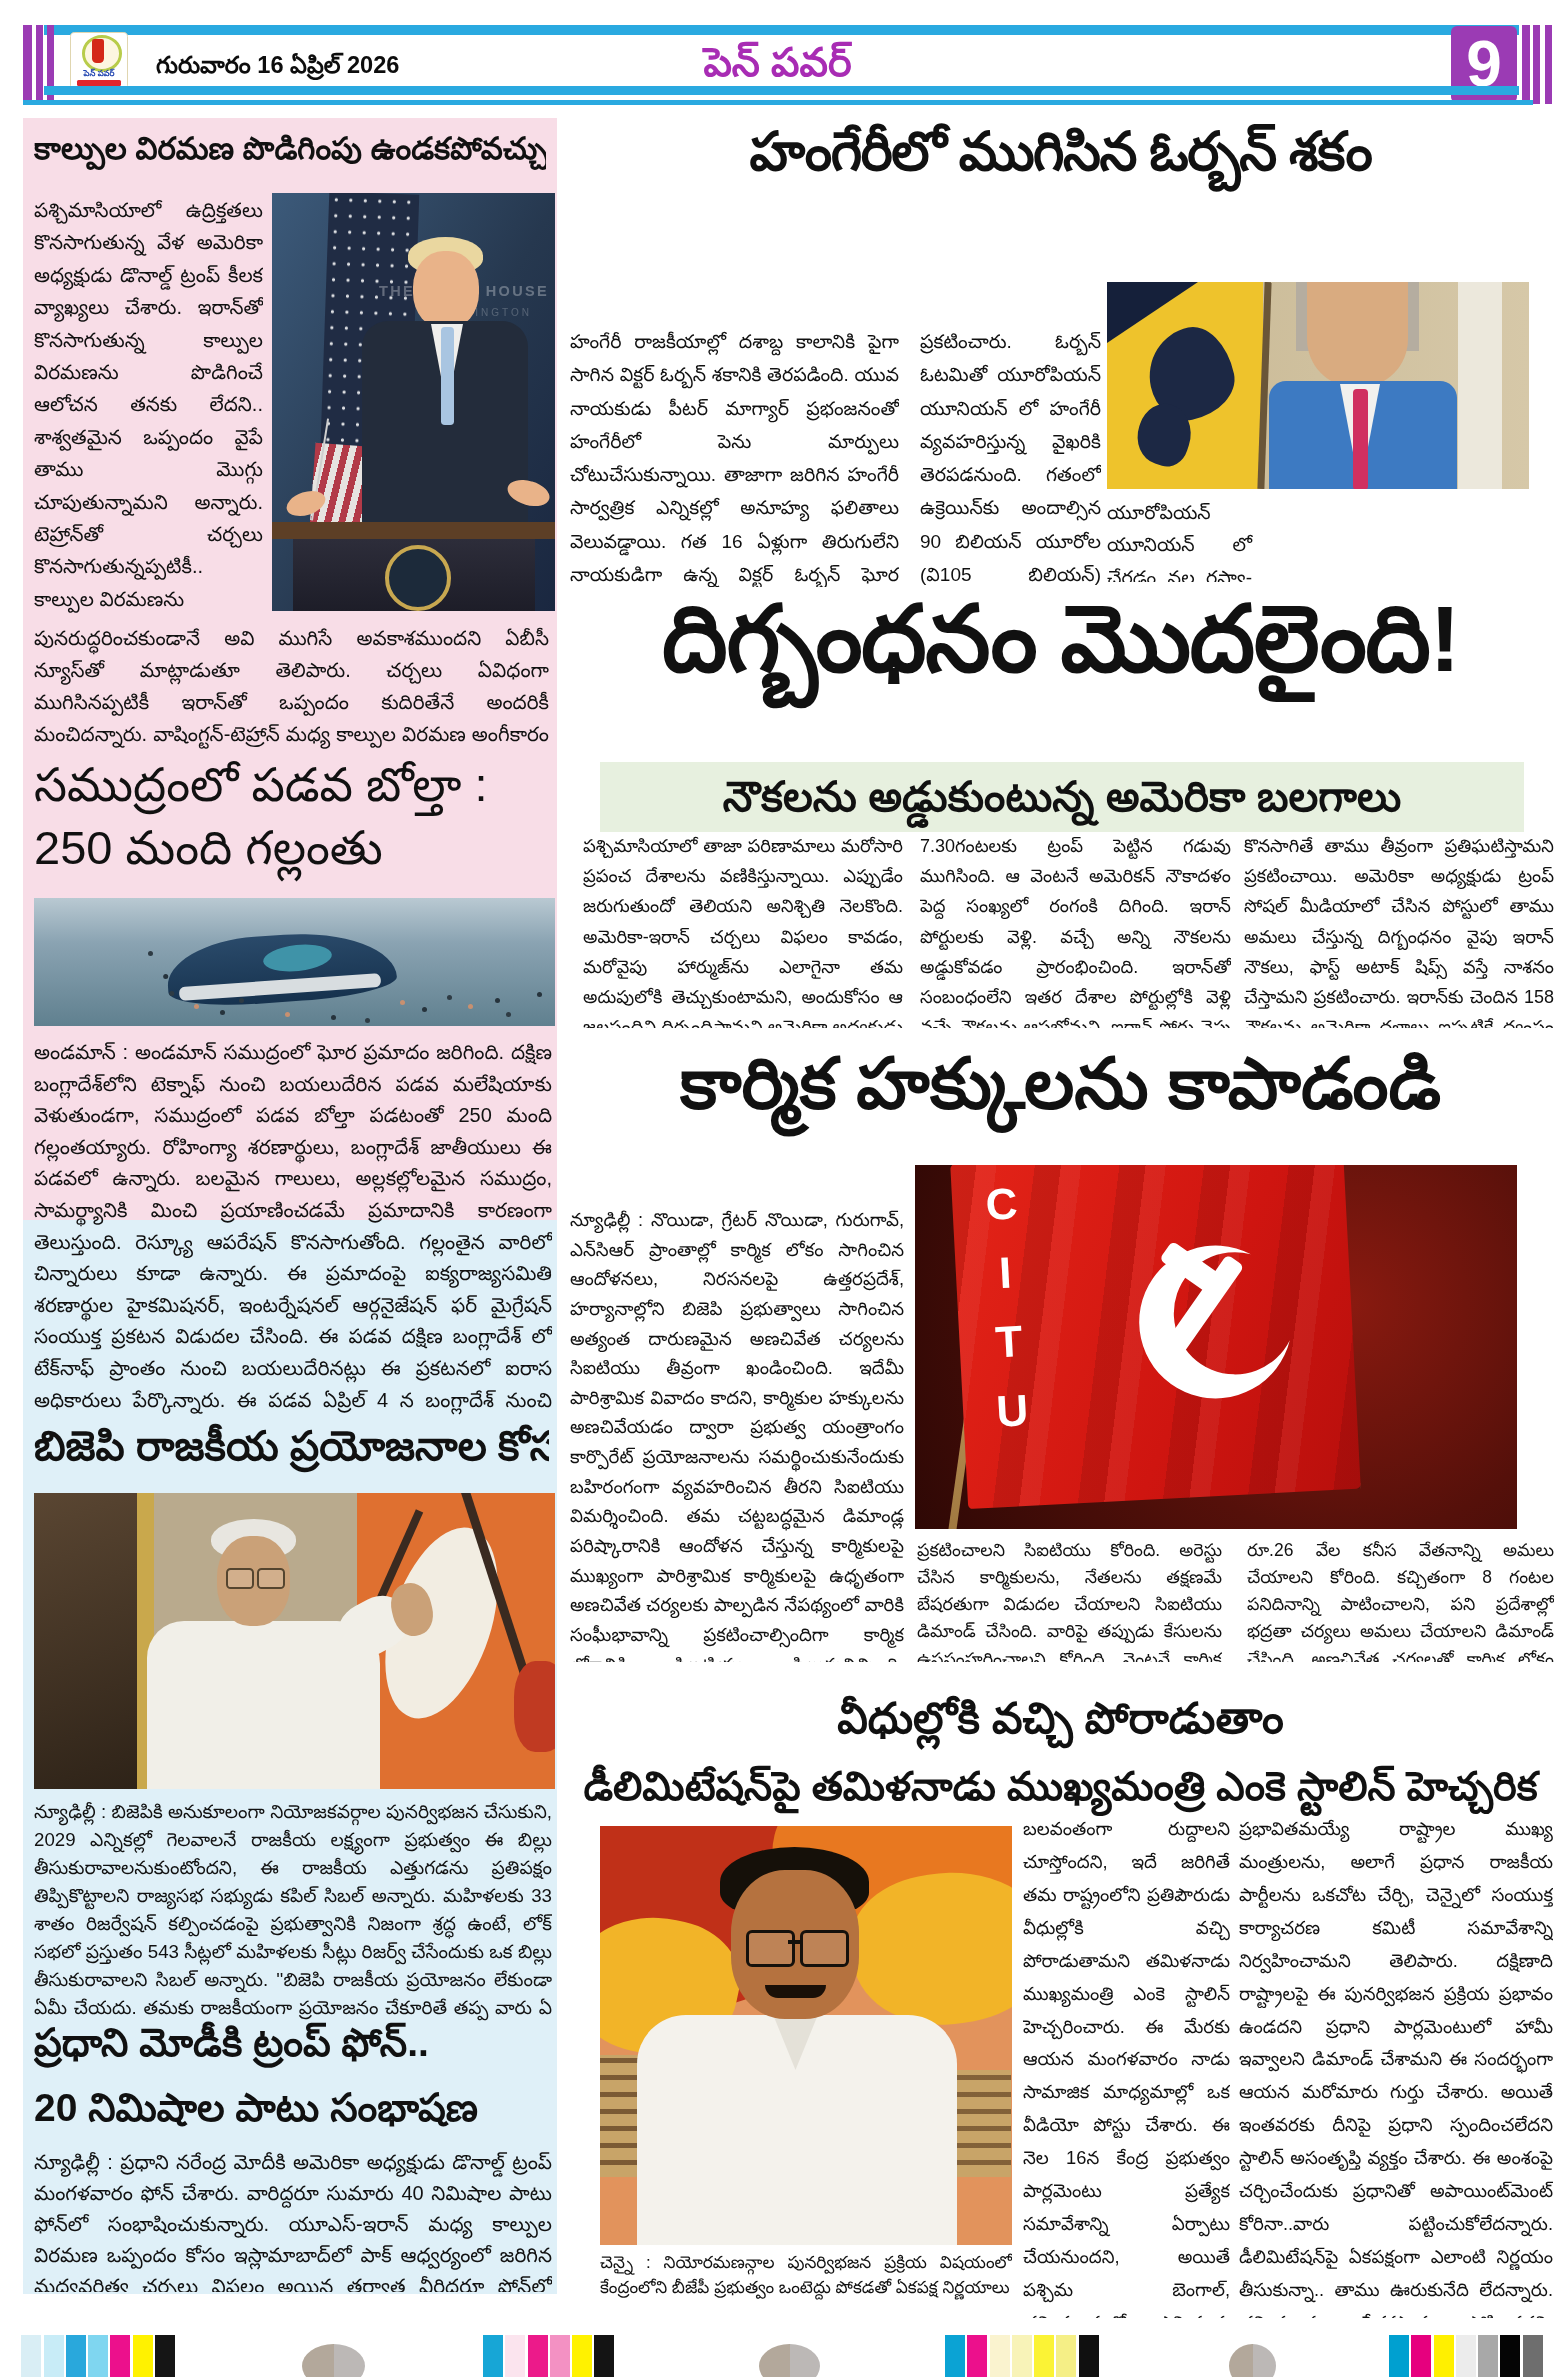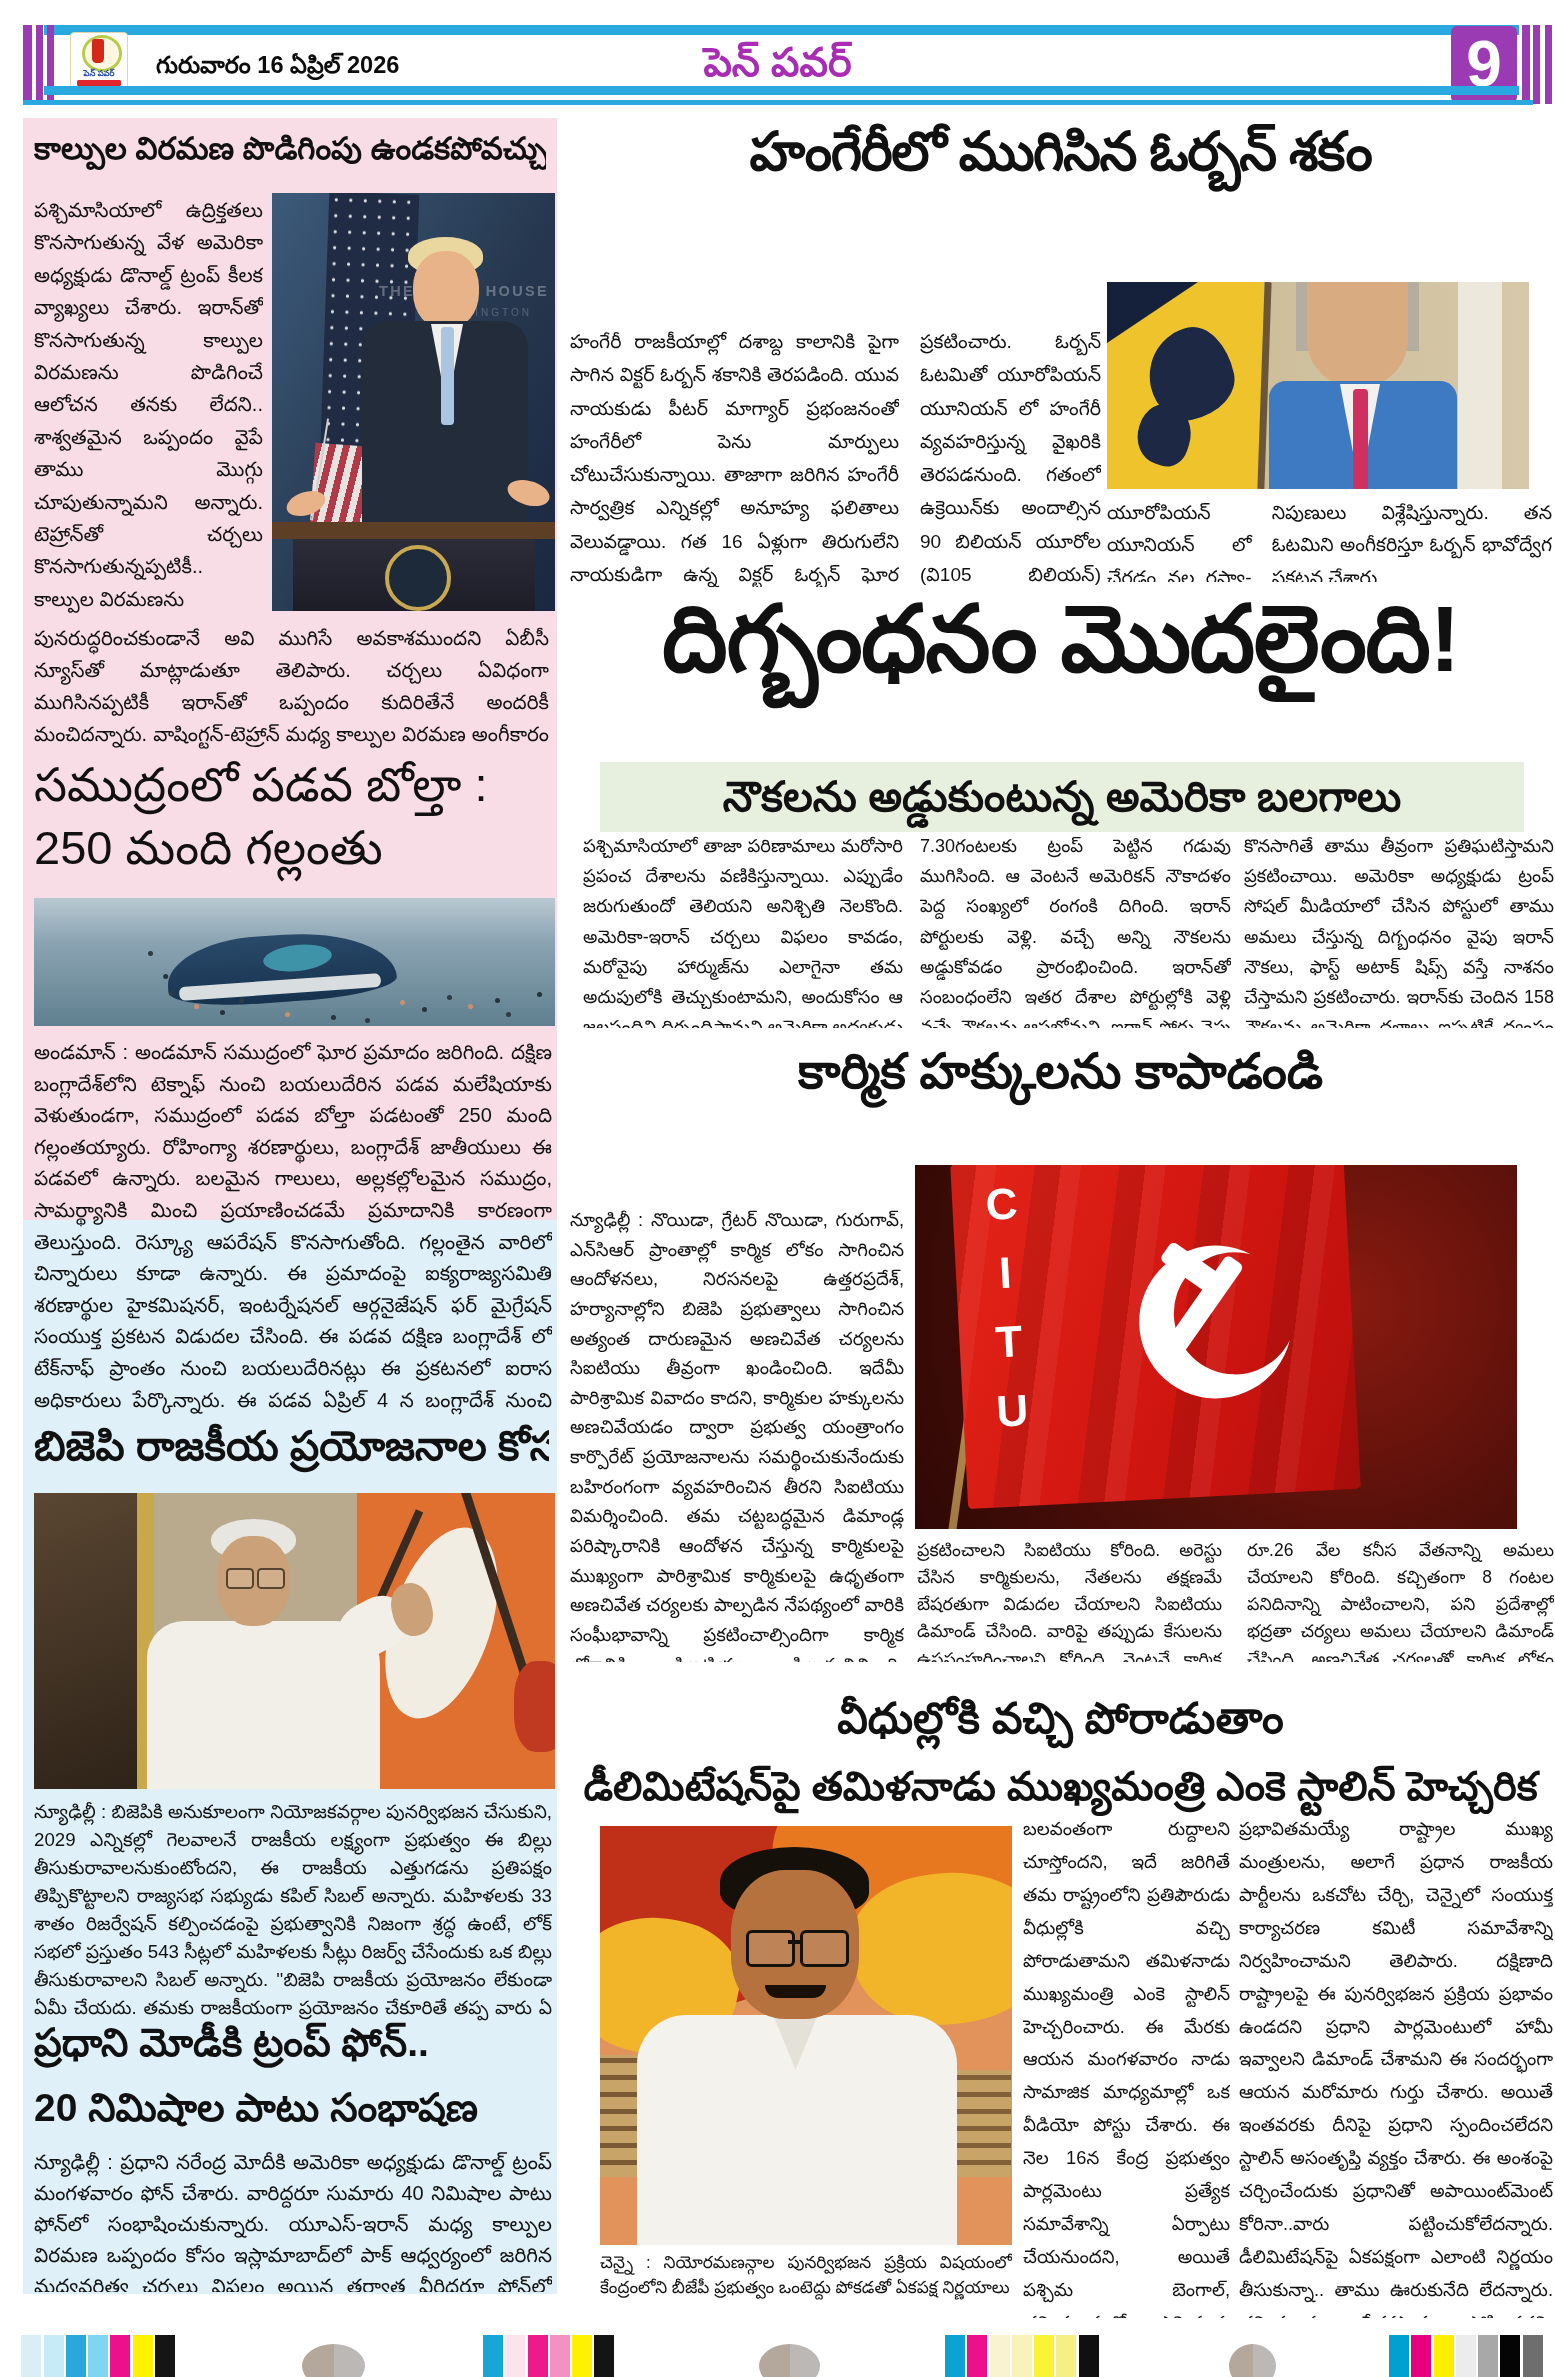--- a/index.html
+++ b/index.html
@@ -50,21 +50,21 @@
   #hu-c2{left:920px;top:325px;width:181px;height:262px;font-size:19px;line-height:1.75;}
   #hu-below{left:1107px;top:497px;width:445px;height:85px;font-size:19px;line-height:1.7;display:flex;gap:20px;}
   #hu-below .fa{width:145px;} #hu-below .fb{width:281px;}
 
   #bl-h{left:568px;top:586px;width:985px;height:166px;font-size:93px;font-weight:800;letter-spacing:-1.5px;}
   #bl-sub{left:600px;top:762px;width:924px;height:70px;background:#e7f0df;font-size:42px;font-weight:700;line-height:70px;}
   #bl-c1{left:583px;top:831px;width:320px;height:197px;font-size:18px;line-height:1.68;}
   #bl-c2{left:920px;top:831px;width:311px;height:197px;font-size:18px;line-height:1.68;}
   #bl-c3{left:1244px;top:831px;width:310px;height:197px;font-size:18px;line-height:1.68;}
 
-  #ci-h{left:568px;top:1043px;width:985px;height:146px;font-size:49px;font-weight:800;}
+  #ci-h{left:568px;top:1043px;width:985px;height:146px;font-size:71px;font-weight:800;}
   #ci-c1{left:570px;top:1205px;width:334px;height:457px;font-size:18.3px;line-height:1.62;}
   #ci-c2{left:917px;top:1537px;width:305px;height:125px;font-size:17.5px;line-height:1.55;}
   #ci-c3{left:1247px;top:1537px;width:307px;height:125px;font-size:17.5px;line-height:1.55;}
 
   #st-h1{left:568px;top:1694px;width:985px;height:58px;font-size:43px;font-weight:800;}
   #st-h2{left:568px;top:1764px;width:985px;height:66px;font-size:40px;font-weight:800;}
   #st-cap{left:600px;top:2251px;width:412px;height:69px;font-size:17px;line-height:1.45;}
   #st-c2{left:1023px;top:1813px;width:207px;height:505px;font-size:18.3px;line-height:1.8;}
   #st-c3{left:1239px;top:1813px;width:314px;height:505px;font-size:18.3px;line-height:1.8;}
 
@@ -254,21 +254,20 @@
   <div class="pole"></div>
   <div class="hairL"></div>
   <div class="hairR"></div>
   <div class="head"></div>
   <div class="suit"></div>
   <div class="shirt"></div>
   <div class="tie"></div>
 </div>
 <div class="abs hid" id="hu-below">
   <div class="fa just">యూరోపియన్ యూనియన్ లో చేరడం వల్ల రష్యా-ఉక్రెయిన్ యుద్ధ పరిణామాల్లో కూడా మార్పులు వచ్చే అవకాశం ఉందని</div>
-  <div class="fb just">నిపుణులు విశ్లేషిస్తున్నారు. తన ఓటమిని అంగీకరిస్తూ ఓర్బన్ భావోద్వేగ ప్రకటన చేశారు.</div>
 </div>
 
 <div class="abs hid ctr" id="bl-h">దిగ్బంధనం మొదలైంది!</div>
 <div class="abs ctr" id="bl-sub">నౌకలను అడ్డుకుంటున్న అమెరికా బలగాలు</div>
 <div class="abs hid just" id="bl-c1">పశ్చిమాసియాలో తాజా పరిణామాలు మరోసారి ప్రపంచ దేశాలను వణికిస్తున్నాయి. ఎప్పుడేం జరుగుతుందో తెలియని అనిశ్చితి నెలకొంది. అమెరికా-ఇరాన్ చర్చలు విఫలం కావడం, మరోవైపు హార్ముజ్‌ను ఎలాగైనా తమ అదుపులోకి తెచ్చుకుంటామని, అందుకోసం ఆ జలసంధిని దిగ్బంధిస్తామని అమెరికా అధ్యక్షుడు డోనాల్డ్ ట్రంప్ ప్రకటించిన విషయం తెలిసిందే. తాజాగా ట్రంప్ అన్నంతపనిచేశారు. చర్చల ప్రక్రియకు ముందే హార్ముజ్ జలసంధి వద్దకు పెద్ద ఎత్తున చేరుకున్న అమెరికన్ బలగాలు ట్రంప్ ఆదేశాల మేరకు దిగ్బంధనానికి దిగాయి. . భారత కాలమానం ప్రకారం రాత్రి</div>
 <div class="abs hid just" id="bl-c2">7.30గంటలకు ట్రంప్ పెట్టిన గడువు ముగిసింది. ఆ వెంటనే అమెరికన్ నౌకాదళం పెద్ద సంఖ్యలో రంగంకి దిగింది. ఇరాన్ పోర్టులకు వెళ్లి. వచ్చే అన్ని నౌకలను అడ్డుకోవడం ప్రారంభించింది. ఇరాన్‌తో సంబంధంలేని ఇతర దేశాల పోర్టుల్లోకి వెళ్లి వచ్చే నౌకలను ఆపబోమని, ఇరాన్ పోర్టు వైపు వెళ్లడానికి ప్రయత్నించినా, అక్కడ నుండి రావడానికి ప్రయత్నించినా అడ్డుకుంటామని అమెరికా నౌకాదళం ప్రకటించింది. ఈ చర్యను ఇరాన్ తీవ్రంగా ఖండించింది. ఇరాన్ బలగాలు దీనిని చట్ట విరుద్దమైన చర్యగా, సముద్రపు దొంగతనం కిందకు వస్తుందని ప్రకటించాయి. ఇలాగే</div>
 <div class="abs hid just" id="bl-c3">కొనసాగితే తాము తీవ్రంగా ప్రతిఘటిస్తామని ప్రకటించాయి. అమెరికా అధ్యక్షుడు ట్రంప్ సోషల్ మీడియాలో చేసిన పోస్టులో తాము అమలు చేస్తున్న దిగ్బంధనం వైపు ఇరాన్ నౌకలు, ఫాస్ట్ అటాక్ షిప్స్ వస్తే నాశనం చేస్తామని ప్రకటించారు. ఇరాన్‌కు చెందిన 158 నౌకలను అమెరికా దళాలు ఇప్పటికే ధ్వంసం చేశాయని పేర్కొన్నారు. మరోవైపు కాల్పుల విరమణ ఇంకా అమల్లో వుందని పాక్ ప్రధాని షెహబాజ్ షరీఫ్ సోమవారం ప్రకటించారు.</div>
 
 <div class="abs hid ctr" id="ci-h">కార్మిక హక్కులను కాపాడండి</div>
 <div class="abs hid just" id="ci-c1">న్యూఢిల్లీ : నొయిడా, గ్రేటర్ నొయిడా, గురుగావ్, ఎన్‌సిఆర్ ప్రాంతాల్లో కార్మిక లోకం సాగించిన ఆందోళనలు, నిరసనలపై ఉత్తరప్రదేశ్, హర్యానాల్లోని బిజెపి ప్రభుత్వాలు సాగించిన అత్యంత దారుణమైన అణచివేత చర్యలను సిఐటియు తీవ్రంగా ఖండించింది. ఇదేమీ పారిశ్రామిక వివాదం కాదని, కార్మికుల హక్కులను అణచివేయడం ద్వారా ప్రభుత్వ యంత్రాంగం కార్పొరేట్ ప్రయోజనాలను సమర్థించుకునేందుకు బహిరంగంగా వ్యవహరించిన తీరని సిఐటియు విమర్శించింది. తమ చట్టబద్ధమైన డిమాండ్ల పరిష్కారానికి ఆందోళన చేస్తున్న కార్మికులపై ముఖ్యంగా పారిశ్రామిక కార్మికులపై ఉధృతంగా అణచివేత చర్యలకు పాల్పడిన నేపథ్యంలో వారికి సంఘీభావాన్ని ప్రకటించాల్సిందిగా కార్మిక లోకానికి సిఐటియు పిలుపునిచ్చింది. దేశవ్యాప్తంగా అన్ని పారిశ్రామిక యూనిట్ల వద్ద, ఫ్యాక్టరీ గేట్ల వద్ద, పారిశ్రామిక క్లస్టర్లలో ఈ నెల 16న పెద్దఎత్తున నిరసన కార్యాచరణ చేపట్టాలని కోరింది. తమ తమ సంబంధిత సంస్థల్లో న్యాయమైన ఈ డిమాండ్లను లేవనెత్తాలని పేర్కొంది. శాశ్వత ఉద్యోగాల్లో కాంట్రాక్ట్ కార్మిక వ్యవస్థ, అరకొర వేతనాలు, అమానవీయ పని పరిస్థితులు, కార్మిక వ్యతిరేక లేబర్ కోడ్‌లు, రాష్ట్ర ప్రభుత్వ అణచివేత వైఖరికి వ్యతిరేకంగా ఎన్‌సిఆర్, హర్యానా (మనేసార్, పానిపట్, సోనిపట్), రాజస్థాన్ (భివాడి, నీమ్రానా, అల్వార్), గుజరాత్ (సూరత్, హాజీరా), బీహార్ (బరౌని), ఇతర పారిశ్రామిక కేంద్రాల్లోని కార్మికులందరూ సమైక్యంగా, సమన్వయంతో ప్రదర్శనలు నిర్వహించాలని, గేట్ మీటింగులు పెట్టాలని, ఇతర రూపాల్లో సంఘీభావాన్ని</div>

